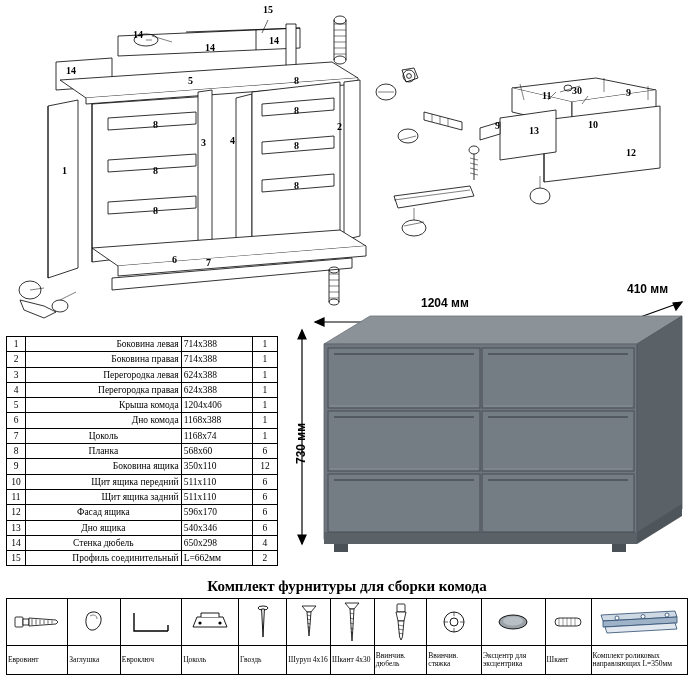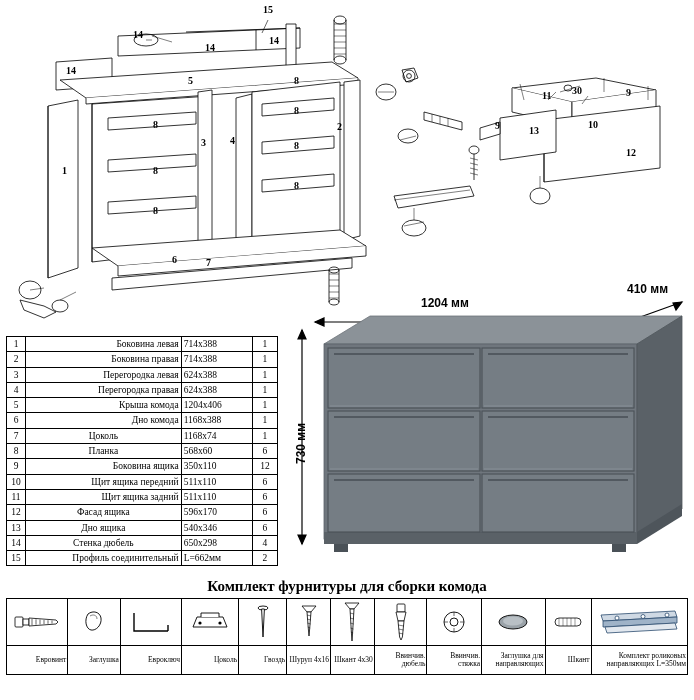--- a/index.html
+++ b/index.html
@@ -69,21 +69,21 @@
   }
   #hw-table{
     position:absolute;left:6px;top:598px;width:682px;
     border-collapse:collapse;
     font-size:7.5px;
     font-family:"Liberation Serif", serif;
     table-layout:fixed;
   }
   #hw-table td{
     border:1px solid #000;
-    text-align:right;
+    text-align:left;
     vertical-align:middle;
     padding:0;
   }
   #hw-table tr.icons td{height:46px;}
   #hw-table tr.names td{height:26px;line-height:8.5px;padding:1px;}
   #hw-table tr.counts td{height:18px;font-size:11px;font-weight:bold;}
   .hwicon{display:block;margin:0 auto;}
 </style>
 </head>
 <body>
@@ -515,20 +515,20 @@
       <tr class="names">
         <td>Евровинт</td>
         <td>Заглушка</td>
         <td>Евроключ</td>
         <td>Цоколь</td>
         <td>Гвоздь</td>
         <td>Шуруп 4х16</td>
         <td>Шкант 4х30</td>
         <td>Ввинчив. дюбель</td>
         <td>Ввинчив. стяжка</td>
-        <td>Заглушка для направляющих</td>
+        <td>Эксцентр для эксцентрика</td>
         <td>Шкант</td>
         <td>Комплект роликовых направляющих L=350мм</td>
       </tr>
     </tbody>
   </table>
 
 </div>
 
 </body></html>

